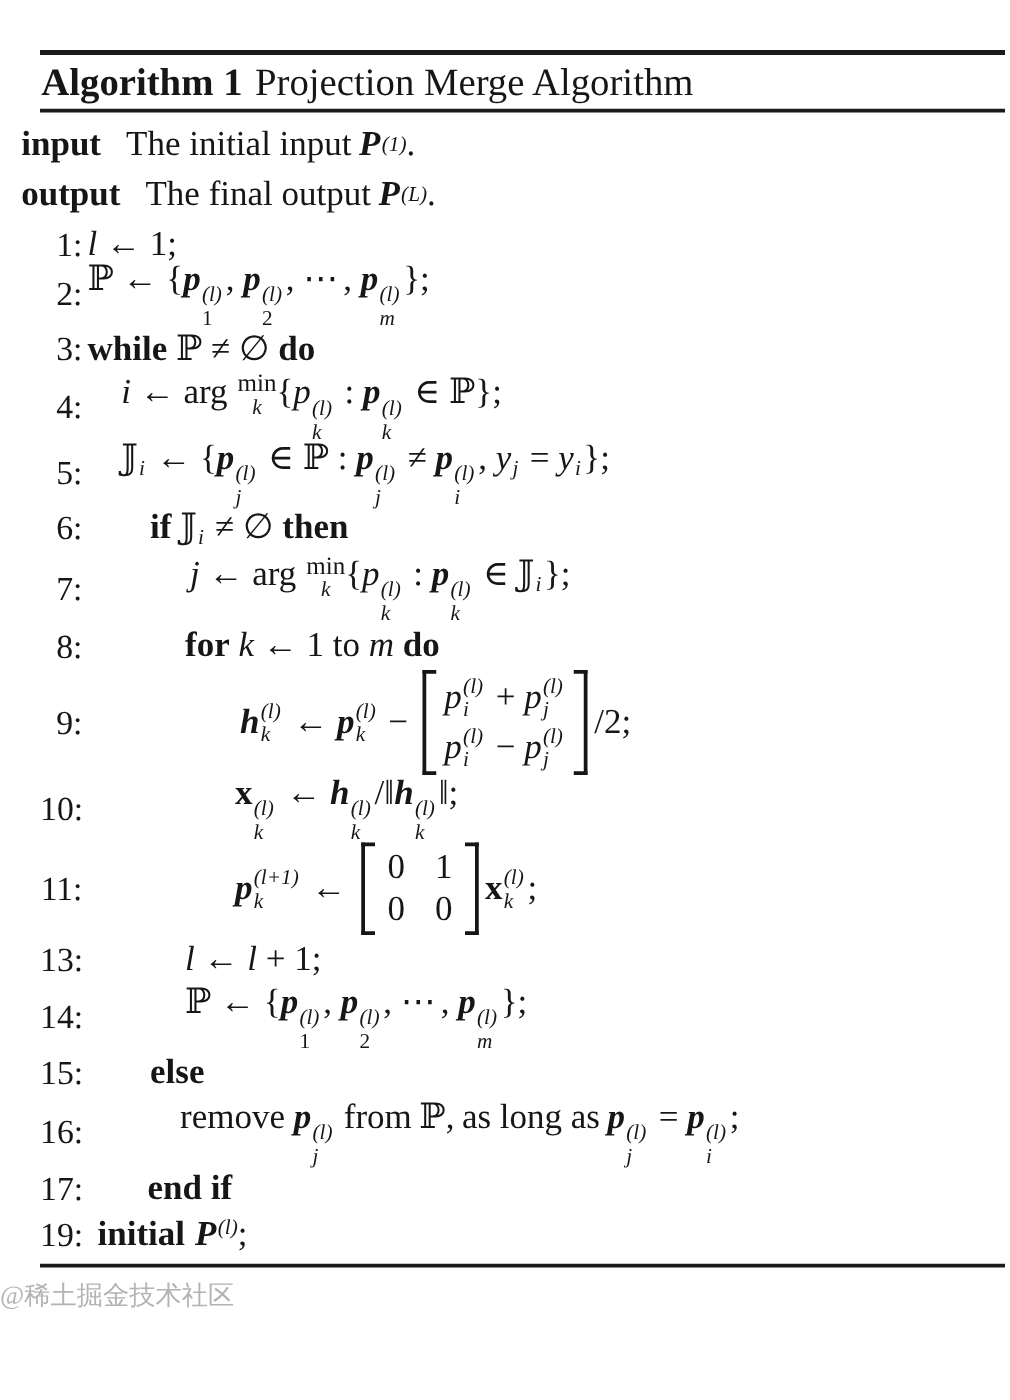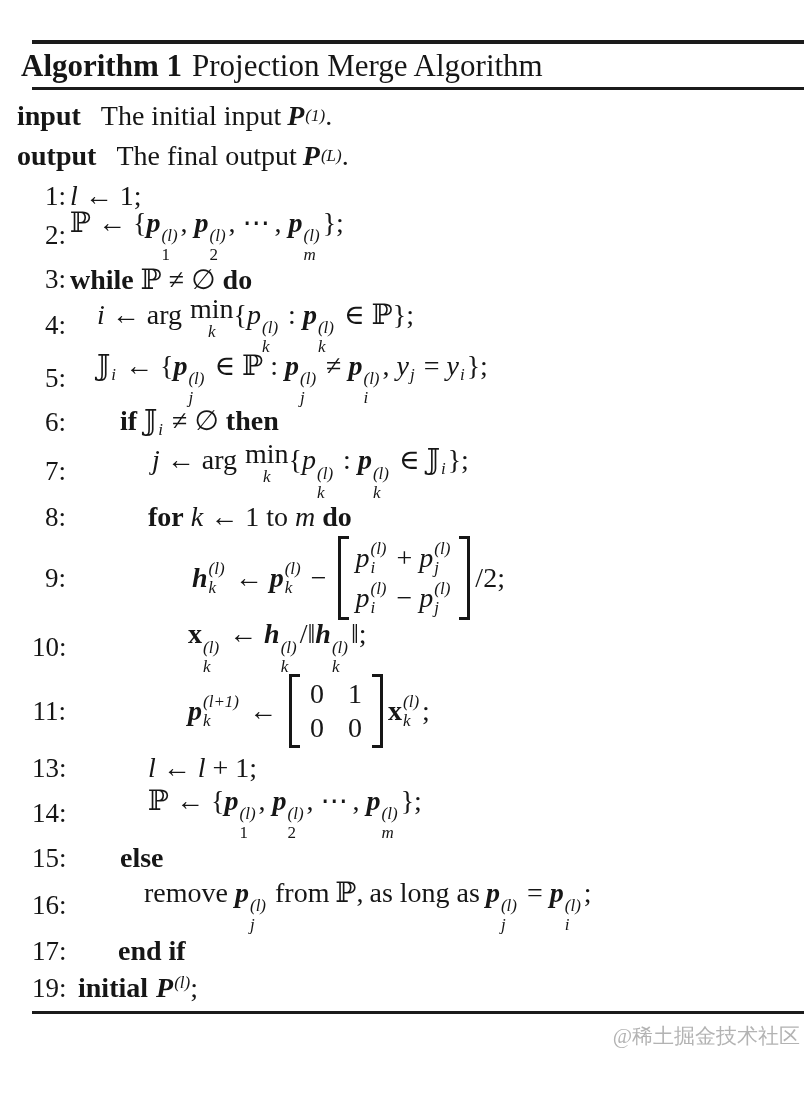--- a/index.html
+++ b/index.html
@@ -8,21 +8,21 @@
     width:808px;height:1120px;
     background:#ffffff;
     color:#161616;
     font-family:"Liberation Serif","DejaVu Serif","DejaVu Sans",serif;
     overflow:hidden;
   }
   .rule{margin-left:32px;width:772px;background:#1b1b1b;}
   .r1{height:4px;margin-top:40px;}
   .r2{height:3px;}
   .r3{height:3px;margin-top:2px;}
-  .title{height:43px;display:flex;align-items:center;padding-left:21px;font-size:31px;white-space:nowrap;}
+  .title{height:43px;display:flex;align-items:center;padding-left:33px;font-size:31px;white-space:nowrap;}
   .title .tb{font-weight:700;margin-right:10px;}
   .io{height:40px;display:flex;align-items:center;padding-left:17px;font-size:28px;white-space:nowrap;}
   .io .kw{font-weight:700;margin-right:14px;}
   .lines{margin-top:6px;}
   .row{display:flex;align-items:center;padding-left:32px;font-size:28px;}
   .num{width:34px;flex:none;text-align:right;font-size:27px;}
   .body{white-space:nowrap;}
   .b{font-weight:700;}
   .i{font-style:italic;}
   .bi{font-weight:700;font-style:italic;}
@@ -31,31 +31,31 @@
   .txt{padding:0 6px;}
   
   .ss{display:inline-flex;flex-direction:column;align-items:flex-start;font-size:17px;line-height:1.12;vertical-align:-0.55em;margin:0 3px 0 1px;}
   .ss .s1{font-style:italic;}
   .ss .s2{font-style:italic;}
   .ss .s2.up{font-style:normal;}
   sup.sp{font-size:17px;font-style:italic;vertical-align:0.55em;margin-left:1px;}
   sub.sb{font-size:17px;font-style:italic;vertical-align:-0.3em;margin-left:1px;margin-right:2px;}
   
   .am{display:inline-flex;flex-direction:column;align-items:center;vertical-align:middle;line-height:1;margin-left:8px;}
-  .am .mn{font-size:28px;}
+  .am .mn{font-size:20px;}
   .am .uk{font-size:17px;font-style:italic;margin-top:0px;}
   
   .mat{display:inline-flex;align-items:stretch;vertical-align:middle;margin:0 5px;}
   .brk{width:8px;flex:none;}
   .brk.bl{border-left:3px solid #161616;border-top:3px solid #161616;border-bottom:3px solid #161616;}
   .brk.br{border-right:3px solid #161616;border-top:3px solid #161616;border-bottom:3px solid #161616;}
   .mcol{display:flex;flex-direction:column;justify-content:center;padding:3px 6px;row-gap:2px;}
   .mrow{display:flex;align-items:center;justify-content:center;}
   .g2{display:grid;grid-template-columns:auto auto;column-gap:24px;row-gap:2px;padding:4px 10px;justify-items:center;align-items:center;}
-  .wm{margin-top:8px;text-align:right;padding-right:8px;font-size:21px;color:#b3b3b3;font-family:"Liberation Serif","DejaVu Sans",sans-serif;}
+  .wm{margin-top:8px;padding-right:8px;font-size:21px;color:#b3b3b3;font-family:"Liberation Serif","DejaVu Sans",sans-serif;}
 </style>
 </head>
 <body>
 
 <div class="page">
 
   <div class="rule r1"></div>
 
   <div class="title">
     <span class="tb">Algorithm 1</span>

